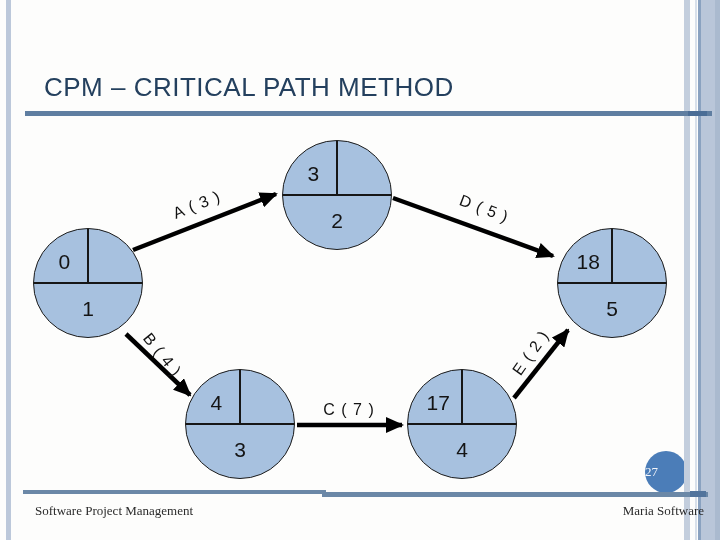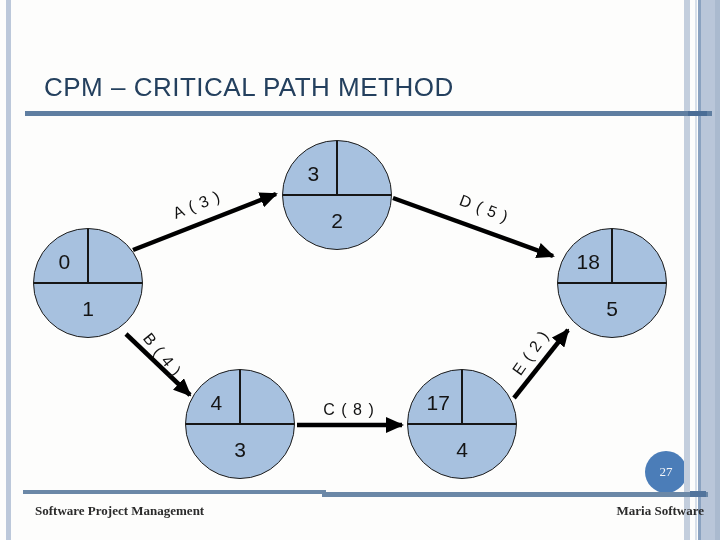--- a/index.html
+++ b/index.html
@@ -45,27 +45,27 @@
     position:absolute;z-index:1;white-space:nowrap;
     font-size:16px;letter-spacing:1px;color:#121212;
     transform:translate(-50%,-50%) rotate(var(--rot,0deg));
   }
   
   .footer-rule-left{position:absolute;left:23px;top:490px;width:303px;height:3.5px;background:#6b88a7;z-index:3;}
   .footer-rule-right{position:absolute;left:322px;top:492px;width:386px;height:4.5px;background:#6b88a7;z-index:3;}
   .footer-rule-end{position:absolute;left:690px;top:491px;width:16px;height:6px;background:#52749c;z-index:3;}
   .footer-text{
     position:absolute;top:503px;z-index:3;font-family:"Liberation Serif",serif;
-    font-size:13px;color:#2b2b2b;white-space:nowrap;font-weight:bold;
+    font-size:13px;color:#2b2b2b;white-space:nowrap;
   }
   .footer-left{left:35px;}
   .footer-right{right:16px;}
   .page-badge{
     position:absolute;left:645px;top:451px;width:42px;height:42px;border-radius:50%;
-    background:#4b7db8;z-index:1;display:flex;align-items:center;justify-content:center;
+    background:#4b7db8;z-index:1;display:flex;align-items:center;
     font-family:"Liberation Serif",serif;font-size:13px;color:#f4f6fa;
   }
 </style>
 </head>
 <body>
 
 <div class="slide">
 
   <div class="stripe stripe-left"></div>
   <div class="stripe stripe-r1"></div>
@@ -122,21 +122,21 @@
   <div class="node" style="left:407px;top:369px">
     <div class="node-vline"></div>
     <div class="node-hline"></div>
     <div class="node-tl">17</div>
     <div class="node-bottom">4</div>
   </div>
 
   <div class="edge-label" style="left:197px;top:205px;--rot:-22deg">A ( 3 )</div>
   <div class="edge-label" style="left:484px;top:209px;--rot:21deg">D ( 5 )</div>
   <div class="edge-label" style="left:162px;top:355px;--rot:51deg">B ( 4 )</div>
-  <div class="edge-label" style="left:349px;top:410px;--rot:0deg">C ( 8 )</div>
+  <div class="edge-label" style="left:349px;top:410px;--rot:0deg">C ( 7 )</div>
   <div class="edge-label" style="left:531px;top:353px;--rot:-55deg">E ( 2 )</div>
 
   <div class="page-badge">
     <span>27</span>
   </div>
 
   <div class="footer-rule-left"></div>
   <div class="footer-rule-right"></div>
   <div class="footer-rule-end"></div>
   <div class="footer-text footer-left">Software Project Management</div>

